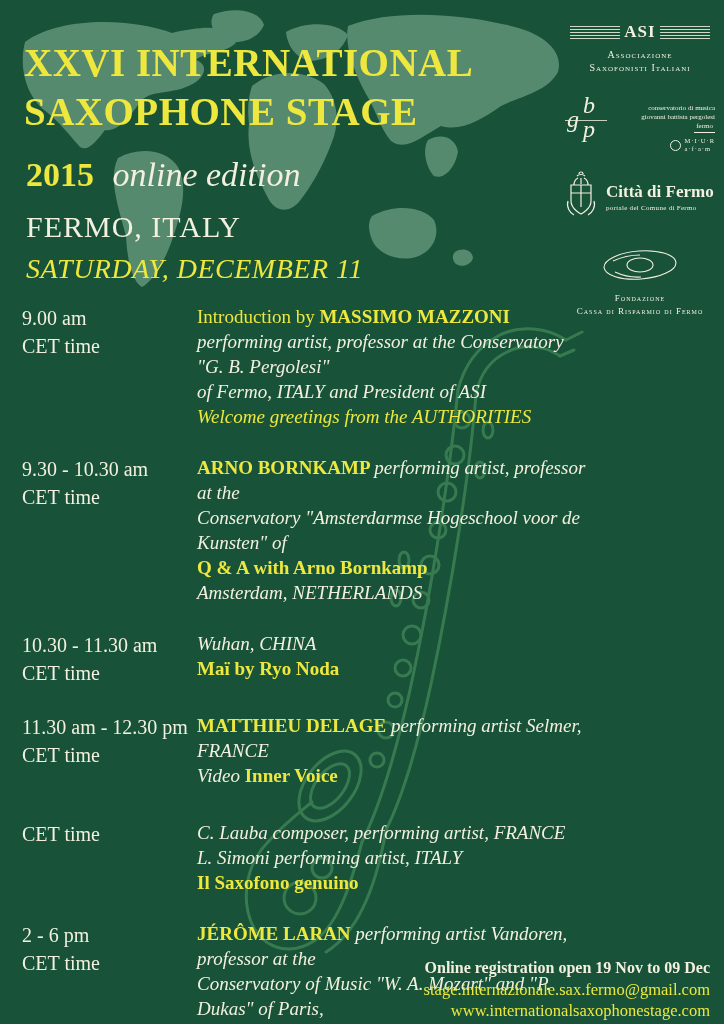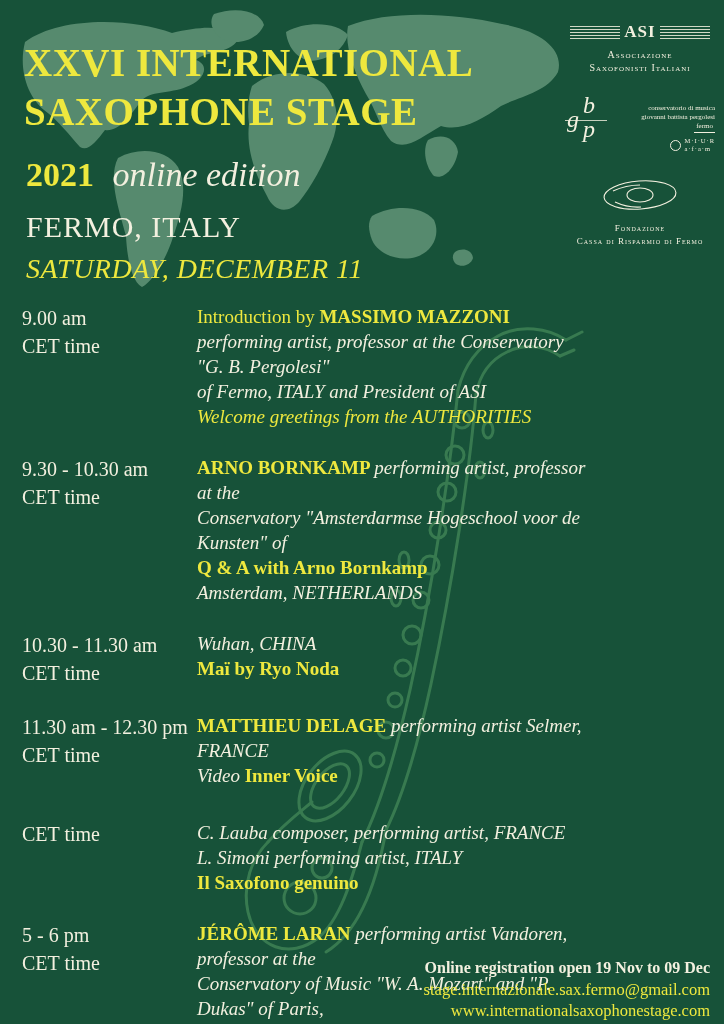--- a/index.html
+++ b/index.html
@@ -119,21 +119,21 @@
       <ellipse cx="396" cy="598" rx="5" ry="8"></ellipse>
     </g>
   </svg>
 
   <div class="header">
     <div class="title">
       <div>XXVI INTERNATIONAL</div>
       <div>SAXOPHONE STAGE</div>
     </div>
     <div class="subtitle">
-      <span class="year">2021</span>
+      <span class="year">2015</span>
       <span class="edition">online edition</span>
     </div>
     <div class="location">FERMO, ITALY</div>
     <div class="date">SATURDAY, DECEMBER 11</div>
   </div>
 
   <div class="logos">
 
     <div class="logo-asi">
       <div class="asi-row">
@@ -173,20 +173,34 @@
         <div class="ministry">
           <span class="emblem"></span>
           <span class="mtext">
             <div>M·I·U·R</div>
             <div>a·f·a·m</div>
           </span>
         </div>
       </div>
     </div>
 
+    <div class="logo-city">
+      <svg width="34" height="52" viewBox="0 0 34 52">
+        <g stroke="var(--cream)" fill="none" stroke-width="1.2">
+          <path d="M7,14 h20 v16 c0,8 -10,13 -10,13 c0,0 -10,-5 -10,-13 Z"></path>
+          <path d="M7,22 h20 M17,14 v22"></path>
+          <path d="M10,14 c0,-4 2,-6 4,-7 M24,14 c0,-4 -2,-6 -4,-7 M17,13 v-6 M13,5 c2,-2 6,-2 8,0 M15,3 a2,2 0 0 1 4,0"></path>
+          <path d="M4,30 c-2,6 2,12 6,14 M30,30 c2,6 -2,12 -6,14"></path>
+        </g>
+      </svg>
+      <div class="city-text">
+        <div class="city-title">Città di Fermo</div>
+        <div class="city-sub">portale del Comune di Fermo</div>
+      </div>
+    </div>
 
     <div class="logo-found">
       <svg width="78" height="36" viewBox="0 0 78 36">
         <g stroke="var(--cream)" fill="none" stroke-width="1.1">
           <ellipse cx="39" cy="18" rx="36" ry="14" transform="rotate(-4 39 18)"></ellipse>
           <ellipse cx="39" cy="18" rx="13" ry="7"></ellipse>
           <path d="M12,14 q13,-6 27,-6 M14,25 q13,6 26,5"></path>
         </g>
       </svg>
       <div class="found-text">
@@ -246,21 +260,21 @@
           <div>CET time</div>
         </div>
         <div class="content-col">
           <div class="session-line"><span class="seg-iw">C. Lauba composer, performing artist, FRANCE</span></div>
           <div class="session-line"><span class="seg-iw">L. Simoni performing artist, ITALY</span></div>
           <div class="session-line"><span class="seg-by">Il Saxofono genuino</span></div>
         </div>
       </div>
       <div class="session">
         <div class="time-col">
-          <div>5 - 6 pm</div>
+          <div>2 - 6 pm</div>
           <div>CET time</div>
         </div>
         <div class="content-col">
           <div class="session-line"><span class="seg-by">JÉRÔME LARAN </span><span class="seg-iw">performing artist Vandoren, professor at the</span></div>
           <div class="session-line"><span class="seg-iw">Conservatory of Music "W. A. Mozart" and "P. Dukas" of Paris,</span></div>
           <div class="session-line"><span class="seg-iw">FRANCE</span></div>
           <div class="session-line"><span class="seg-by">New Repertoire for Saxophone and Piano</span></div>
         </div>
       </div>
     </div>

